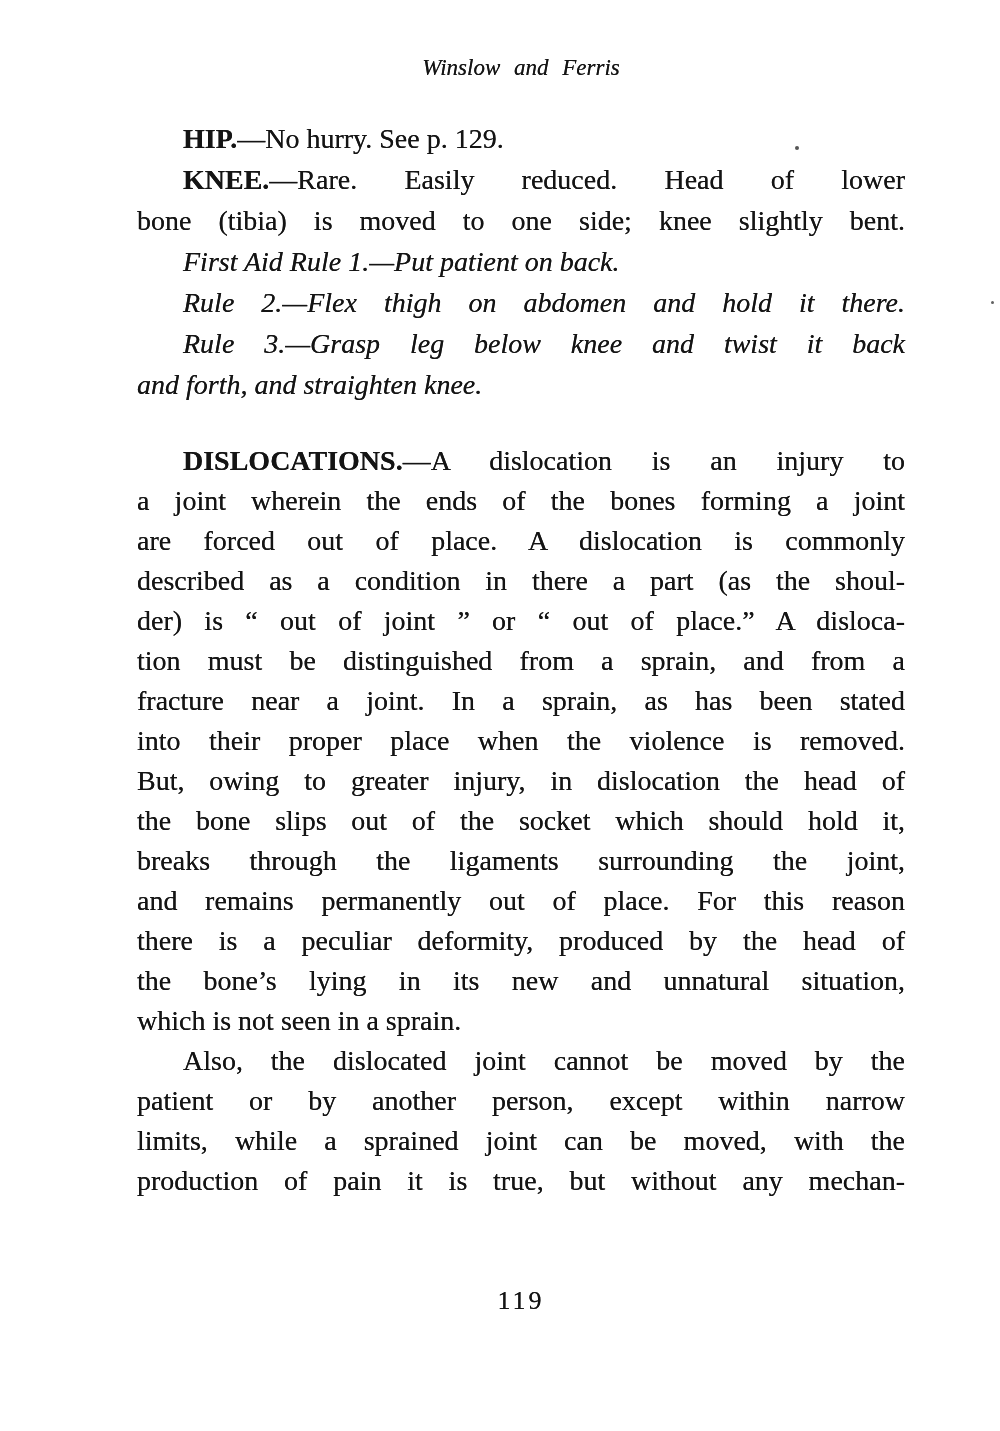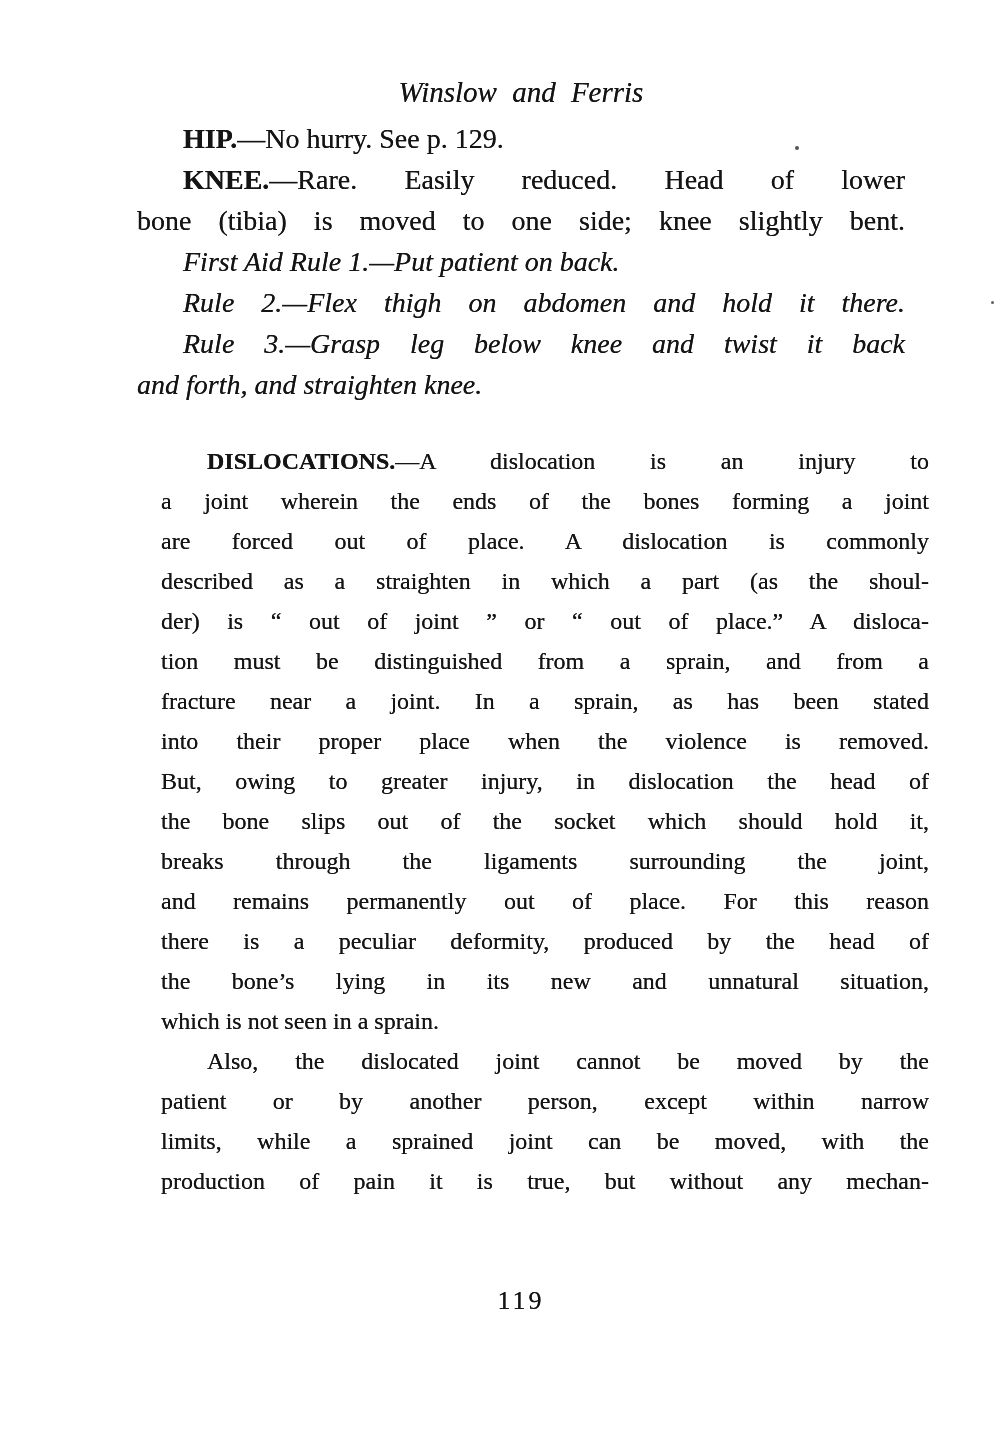--- a/index.html
+++ b/index.html
@@ -11,37 +11,35 @@
     overflow: hidden;
     font-family: "Liberation Serif", serif;
     color: #141414;
     text-shadow: 0 0 0.5px rgba(10,10,10,0.85);
   }
   .running-head {
     position: absolute;
     top: 50px; left: 137px; width: 768px;
     text-align: center;
     font-style: italic;
-    font-size: 29px;
+    font-size: 23px;
     word-spacing: 8px;
     line-height: 36px;
-    margin-top: 24px;
   }
   .block-a {
     position: absolute;
     top: 118px; left: 137px; width: 768px;
     font-size: 28px;
     line-height: 41px;
   }
   .block-b {
     position: absolute;
     top: 441px; left: 137px; width: 768px;
-    font-size: 24px;
+    font-size: 28px;
     line-height: 40px;
-    margin-left: 24px;
   }
   .tline {
     height: inherit;
     text-align: justify;
     text-align-last: justify;
   }
   .no-just { text-align: left; text-align-last: left; }
   .indent { padding-left: 46px; }
   .lead { font-weight: bold; }
   .ital { font-style: italic; }
@@ -75,21 +73,21 @@
     <div class="tline no-just indent ital">First Aid Rule 1.—Put patient on back.</div>
     <div class="tline indent ital">Rule 2.—Flex thigh on abdomen and hold it there.</div>
     <div class="tline indent ital">Rule 3.—Grasp leg below knee and twist it back</div>
     <div class="tline no-just ital">and forth, and straighten knee.</div>
   </div>
 
   <div class="block-b">
     <div class="tline indent"><span class="lead">DISLOCATIONS.</span><span>—A dislocation is an injury to</span></div>
     <div class="tline">a joint wherein the ends of the bones forming a joint</div>
     <div class="tline">are forced out of place.  A dislocation is commonly</div>
-    <div class="tline">described as a straighten in which a part (as the shoul-</div>
+    <div class="tline">described as a condition in there a part (as the shoul-</div>
     <div class="tline">der) is “ out of joint ” or “ out of place.”  A disloca-</div>
     <div class="tline">tion must be distinguished from a sprain, and from a</div>
     <div class="tline">fracture near a joint.  In a sprain, as has been stated</div>
     <div class="tline">into their proper place when the violence is removed.</div>
     <div class="tline">But, owing to greater injury, in dislocation the head of</div>
     <div class="tline">the bone slips out of the socket which should hold it,</div>
     <div class="tline">breaks through the ligaments surrounding the joint,</div>
     <div class="tline">and remains permanently out of place.  For this reason</div>
     <div class="tline">there is a peculiar deformity, produced by the head of</div>
     <div class="tline">the bone’s lying in its new and unnatural situation,</div>

